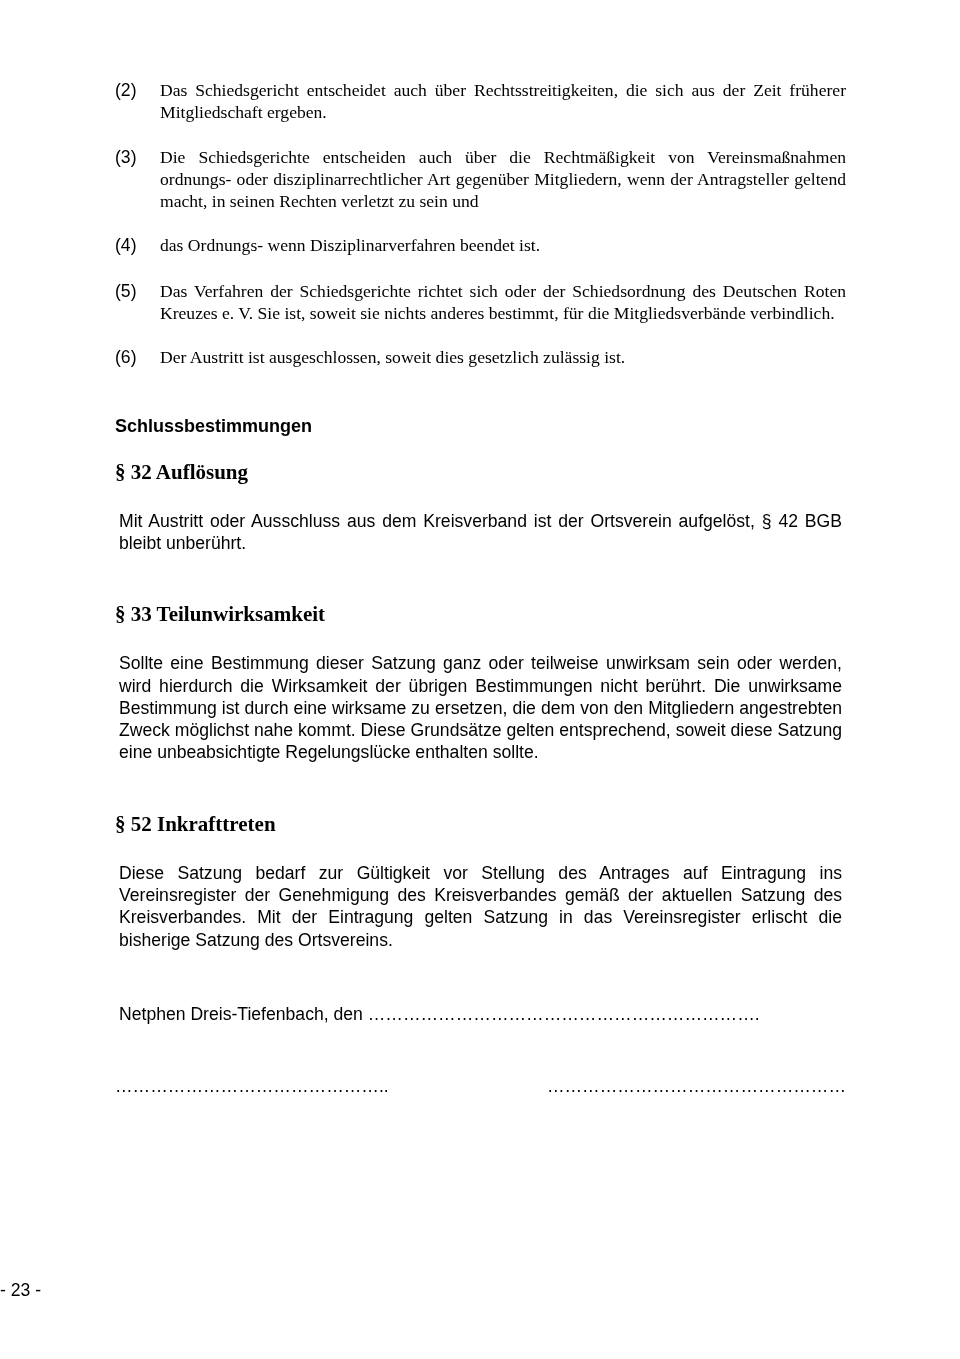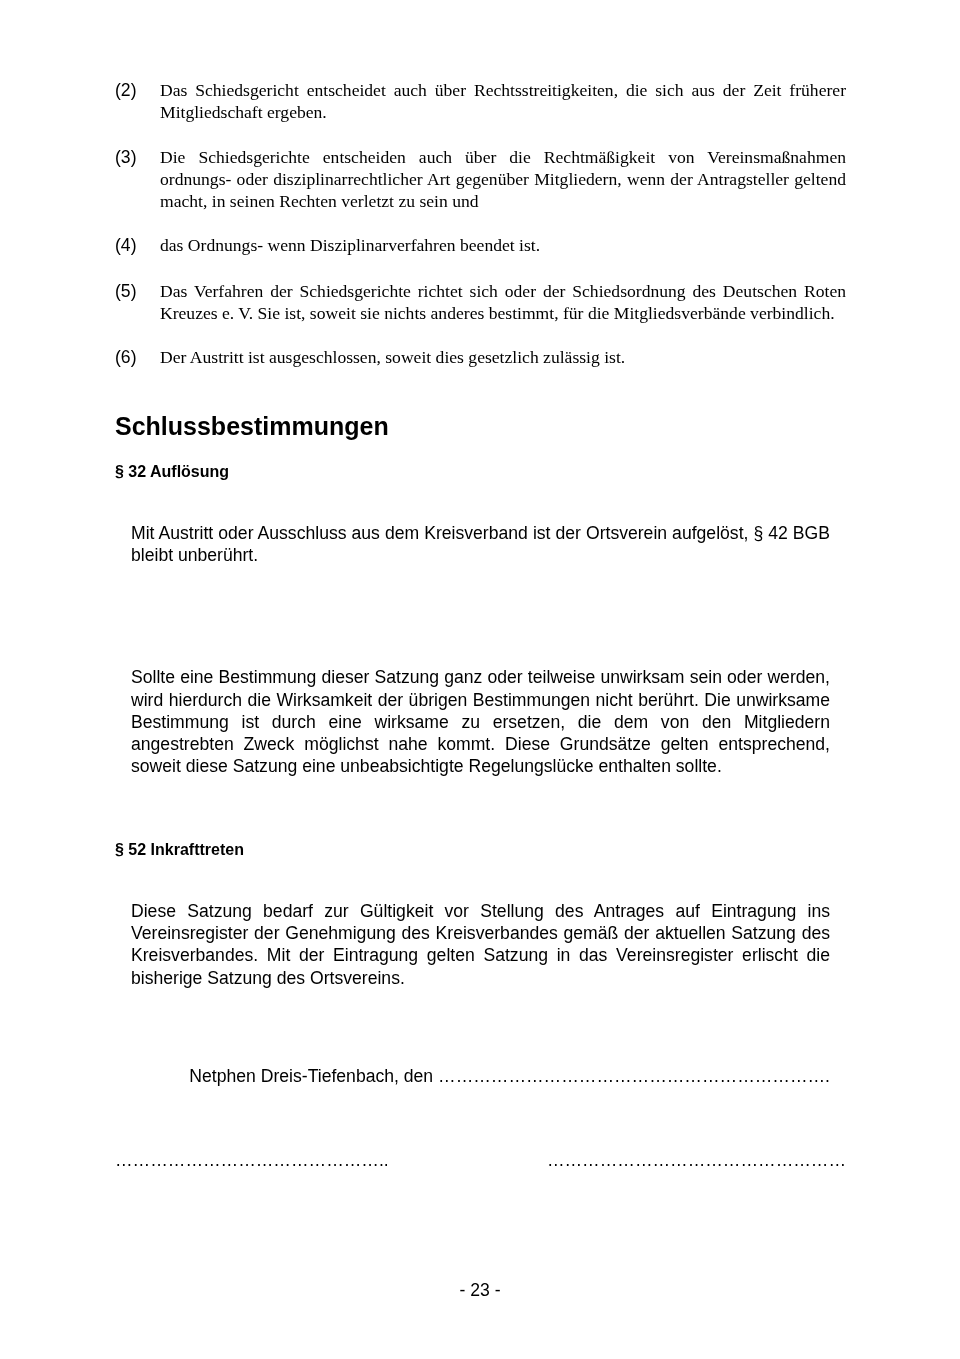--- a/index.html
+++ b/index.html
@@ -31,45 +31,46 @@
       width: 45px;
       flex: 0 0 45px;
     }
     .para .txt {
       flex: 1;
       text-align: justify;
       font-family: Liberation Serif, serif;
     }
     .body-text {
       text-align: justify;
-      margin: 16px;
+      margin: 4px;
     }
     .section-title {
       font-weight: bold;
-      font-size: 25px;
+      font-size: 18px;
       line-height: 26px;
       margin: 0;
     }
     .para-title {
       font-weight: bold;
-      font-size: 16px;
+      font-size: 21px;
       line-height: 22px;
       margin: 0;
+      font-family: Liberation Serif, serif;
     }
     .sig-line {
       display: flex;
       justify-content: space-between;
       letter-spacing: 0px;
     }
     .footer {
       position: absolute;
       left: 0;
       width: 960px;
       top: 1279px;
-      text-align: center;
+      text-align: left;
       font-size: 17.6px;
     }
     .spacer-22 { height: 22px; }
     .spacer-23 { height: 23px; }
   </style>
 </head>
 <body>
 
 <div class="page">
 
@@ -107,32 +108,33 @@
   <h2 class="section-title">Schlussbestimmungen</h2>
 
   <div style="height:22px"></div>
 
   <h3 class="para-title">§ 32 Auflösung</h3>
   <div style="height:23px"></div>
   <p class="body-text">Mit Austritt oder Ausschluss aus dem Kreisverband ist der Ortsverein aufgelöst, § 42 BGB bleibt unberührt.</p>
 
   <div style="height:45px"></div>
 
+  <h3 class="para-title">§ 33 Teilunwirksamkeit</h3>
   <div style="height:23px"></div>
   <p class="body-text">Sollte eine Bestimmung dieser Satzung ganz oder teilweise unwirksam sein oder werden, wird hierdurch die Wirksamkeit der übrigen Bestimmungen nicht berührt. Die unwirksame Bestimmung ist durch eine wirksame zu ersetzen, die dem von den Mit­gliedern angestrebten Zweck möglichst nahe kommt. Diese Grundsätze gelten ent­sprechend, soweit diese Satzung eine unbeabsichtigte Regelungslücke enthalten sollte.</p>
 
   <div style="height:45px"></div>
 
   <h3 class="para-title">§ 52 Inkrafttreten</h3>
   <div style="height:23px"></div>
   <p class="body-text">Diese Satzung bedarf zur Gültigkeit vor Stellung des Antrages auf Eintragung ins Vereinsregister der Genehmigung des Kreisverbandes gemäß der aktuellen Satzung des Kreisverbandes. Mit der Eintragung gelten Satzung in das Vereinsregister er­lischt die bisherige Satzung des Ortsvereins.</p>
 
   <div style="height:44px"></div>
 
-  <p class="body-text" style="text-align:right">Netphen Dreis-Tiefenbach, den ………………………………………………………….</p>
+  <p class="body-text" style="text-align:left">Netphen Dreis-Tiefenbach, den ………………………………………………………….</p>
 
   <div style="height:46px"></div>
 
   <div class="sig-line">
     <span>………………………………………..</span>
     <span>……………………………………………</span>
   </div>
 
 </div>
 

